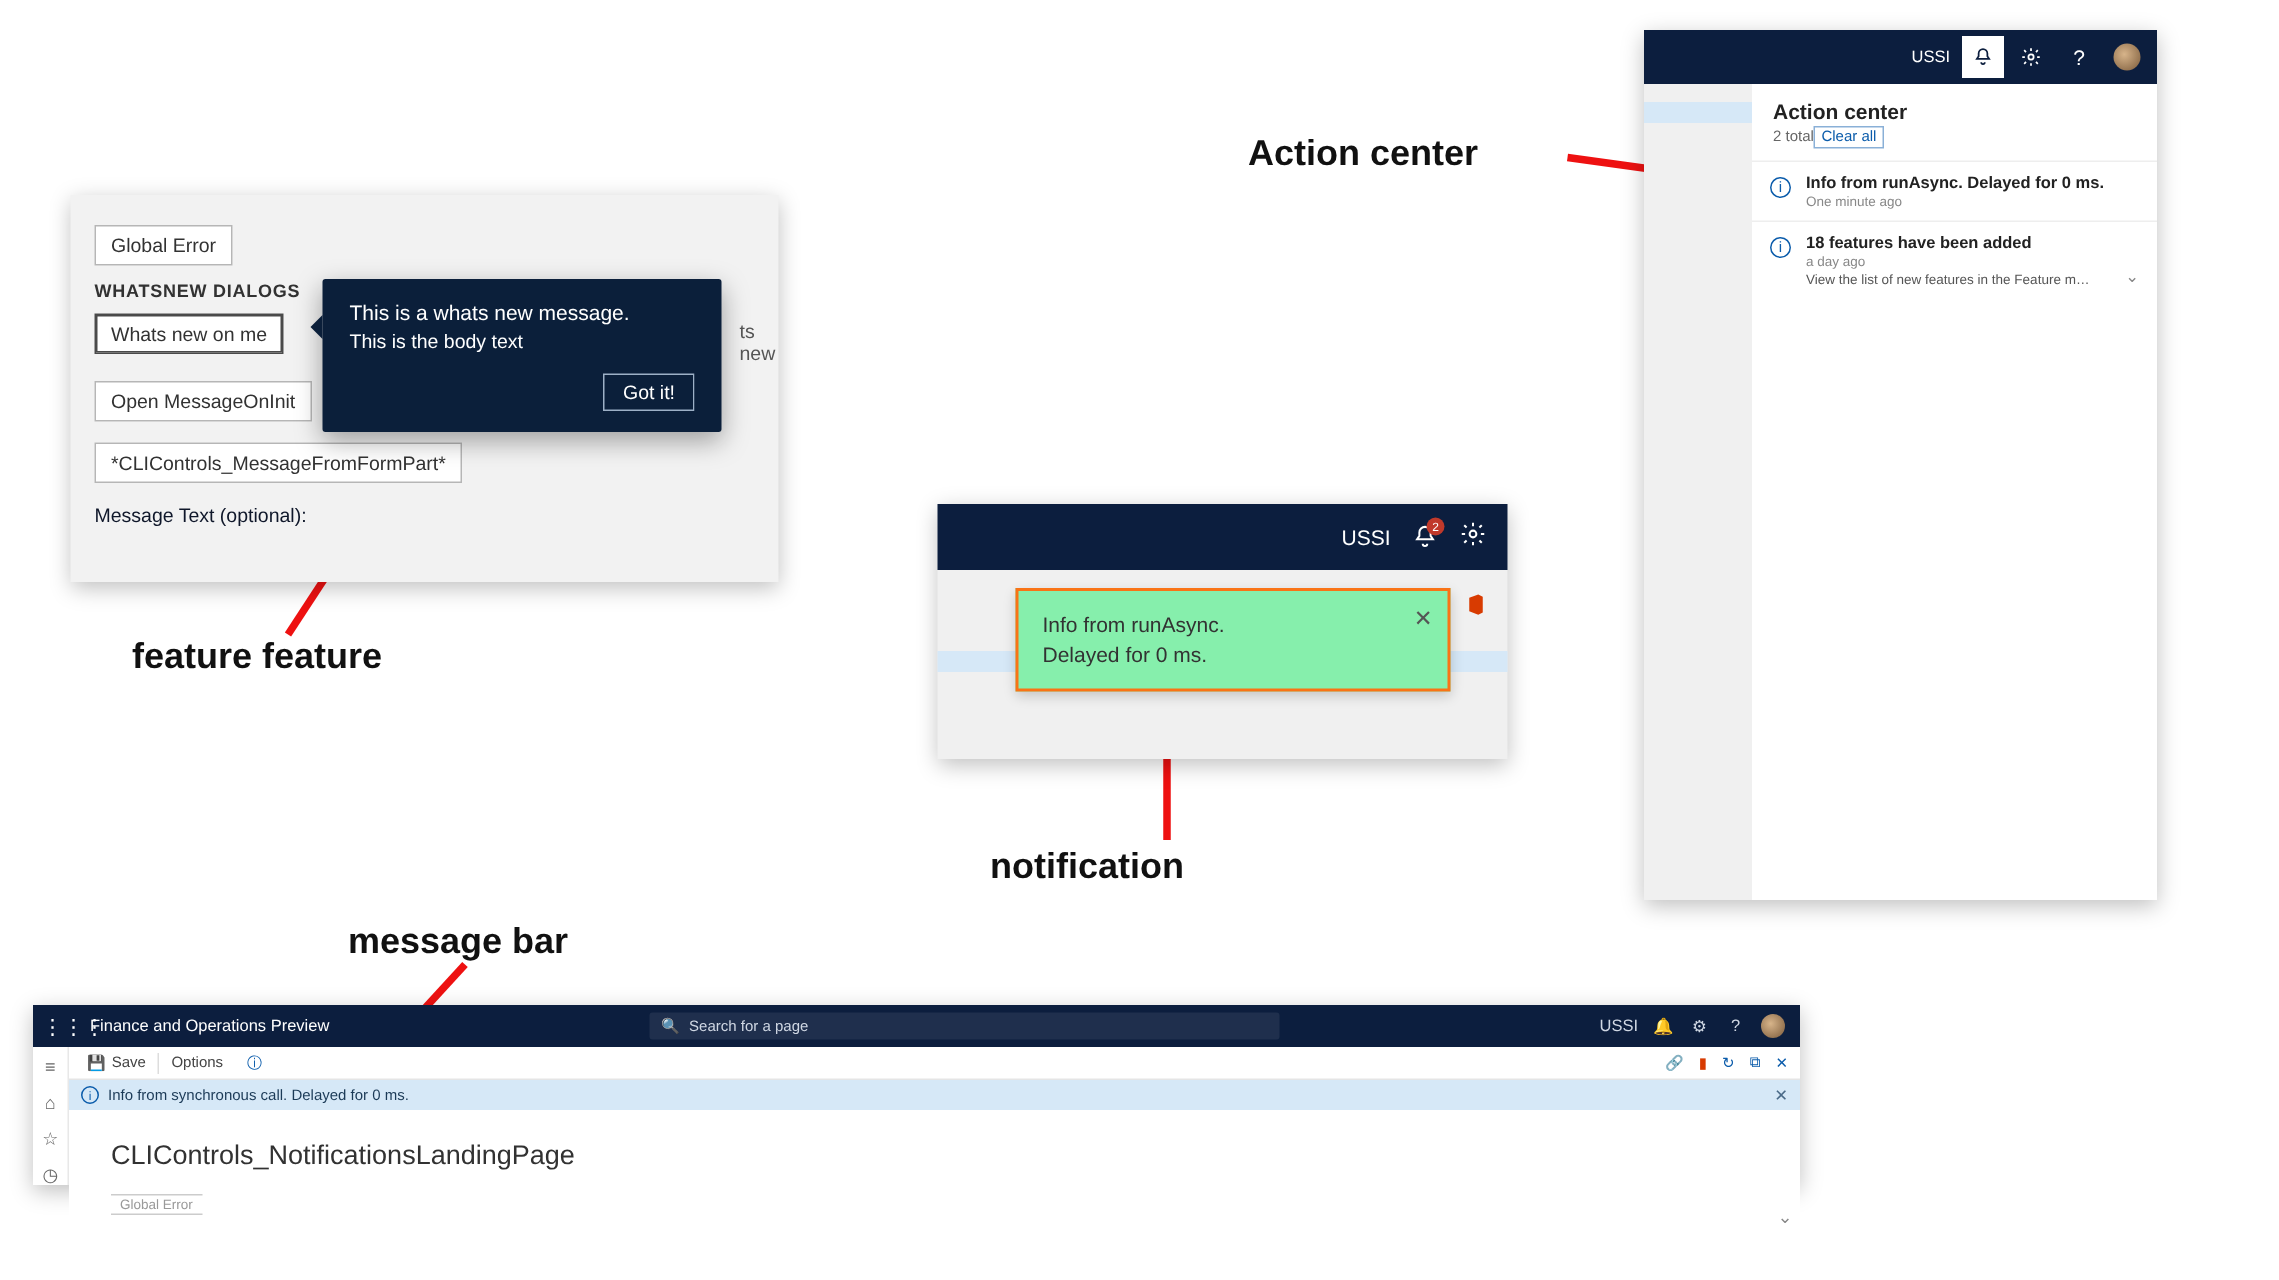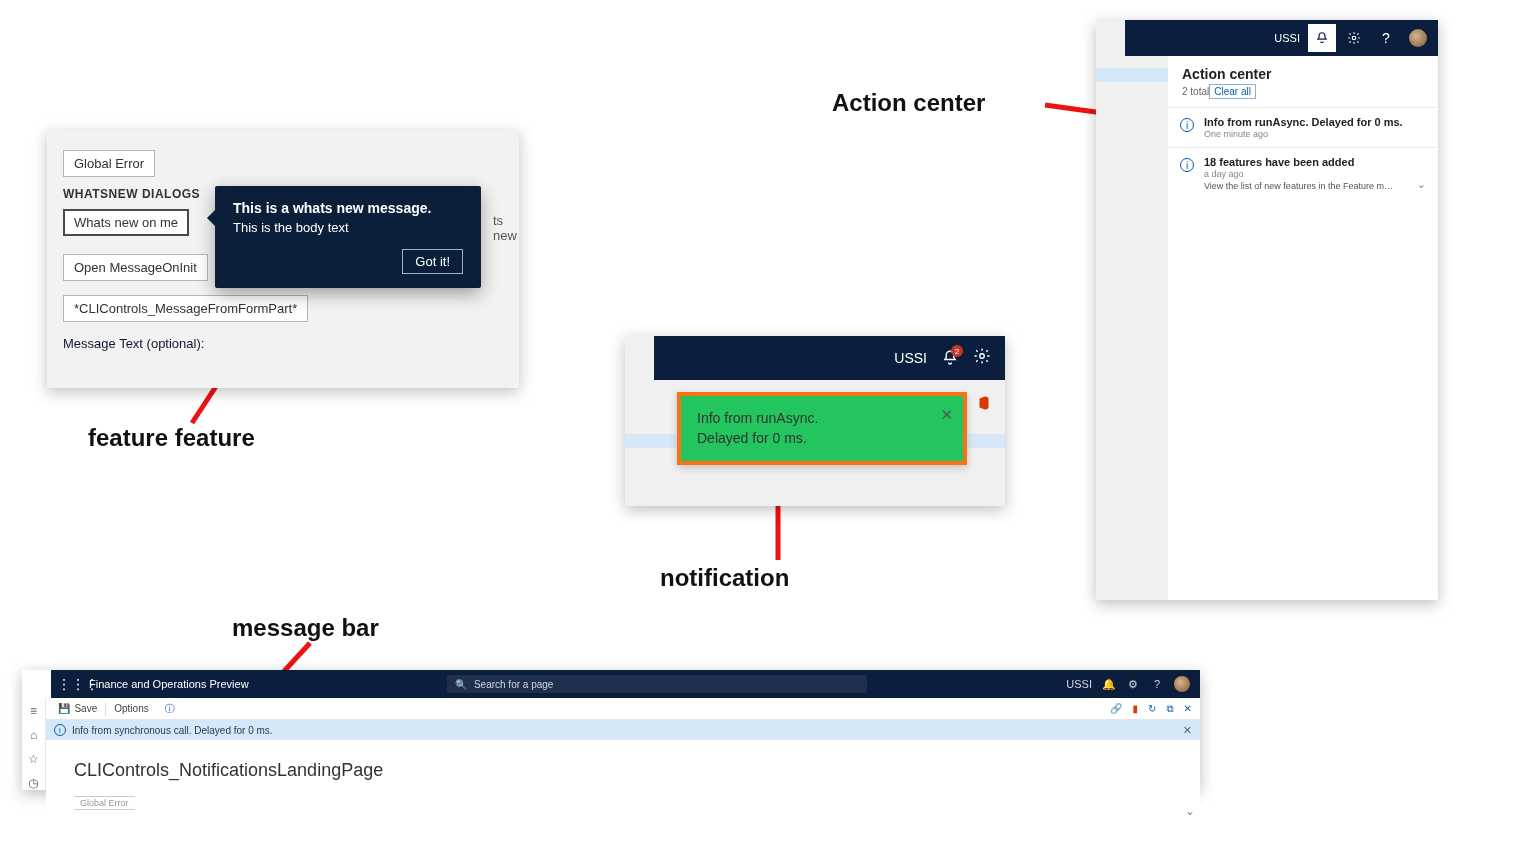--- a/index.html
+++ b/index.html
@@ -3,28 +3,28 @@
 <meta charset="utf-8">
 <style>
 html,body{margin:0;padding:0;background:#fff;font-family:"Segoe UI",Arial,sans-serif;color:#222;}
 *{box-sizing:border-box;}
 .stage{position:relative;width:1519px;height:853px;}
 .panel{position:absolute;box-shadow:0 4px 14px rgba(0,0,0,0.25);}
 .btn{display:inline-block;border:1px solid #b6b6b6;background:#fff;padding:5px 10px;font-size:13px;color:#323232;}
 .section-label{font-size:12px;font-weight:600;color:#323232;letter-spacing:.5px;}
 .opt-label{font-size:13px;color:#0f172a;}
 .callout-pop{position:absolute;background:#0b1f3a;color:#fff;border-radius:2px;padding:14px 18px 14px 18px;box-shadow:0 6px 18px rgba(0,0,0,0.35);}
-.callout-pop .title{font-weight:700;font-size:14px;}
+.callout-pop .title{font-weight:400;font-size:14px;}
 .callout-pop .body{font-size:13px;margin-top:4px;}
 .callout-pop .gotit{float:right;margin-top:14px;border:1px solid #9db0c6;background:transparent;color:#fff;padding:4px 12px;font-size:13px;}
 .callout-pop::before{content:'';position:absolute;left:-8px;top:24px;width:0;height:0;border-top:8px solid transparent;border-bottom:8px solid transparent;border-right:8px solid #0b1f3a;}
 .annot-label{position:absolute;font-weight:700;font-size:24px;color:#111;}
 .arrow{position:absolute;}
-.navy{background:#0c1e3e;margin-left:29px;}
-.toast{position:absolute;background:#22c55e;border:4px solid #f97316;box-shadow:0 3px 8px rgba(0,0,0,0.18);padding:12px 40px 12px 16px;font-size:14px;color:#323232;line-height:1.45;}
+.navy{background:#0c1e3e;}
+.toast{position:absolute;background:#86efac;border:2px solid #f97316;box-shadow:0 3px 8px rgba(0,0,0,0.18);padding:12px 40px 12px 16px;font-size:14px;color:#323232;line-height:1.45;}
 .toast .close{position:absolute;top:8px;right:10px;font-size:15px;color:#555;}
 .ac-header{display:flex;align-items:center;justify-content:flex-end;height:36px;padding:0 6px;color:#fff;font-size:11px;gap:4px;}
 .ac-iconbtn{width:28px;height:28px;display:flex;align-items:center;justify-content:center;color:#fff;}
 .ac-body{background:#fff;}
 .ac-title{font-size:14px;font-weight:600;padding:10px 14px 2px;}
 .ac-sub{display:flex;align-items:center;padding:0 14px 8px;}
 .ac-sub .cnt{font-size:10px;color:#666;}
 .ac-sub .clr{font-size:10px;color:#0b5cab;border:1px solid #8ab0d7;padding:1px 4px;}
 .ac-item{border-top:1px solid #eee;padding:8px 14px 8px 36px;position:relative;}
 .ac-item .info-ico{position:absolute;left:12px;top:10px;width:14px;height:14px;border:1.5px solid #0b5cab;border-radius:50%;color:#0b5cab;font-size:10px;display:flex;align-items:center;justify-content:center;}

